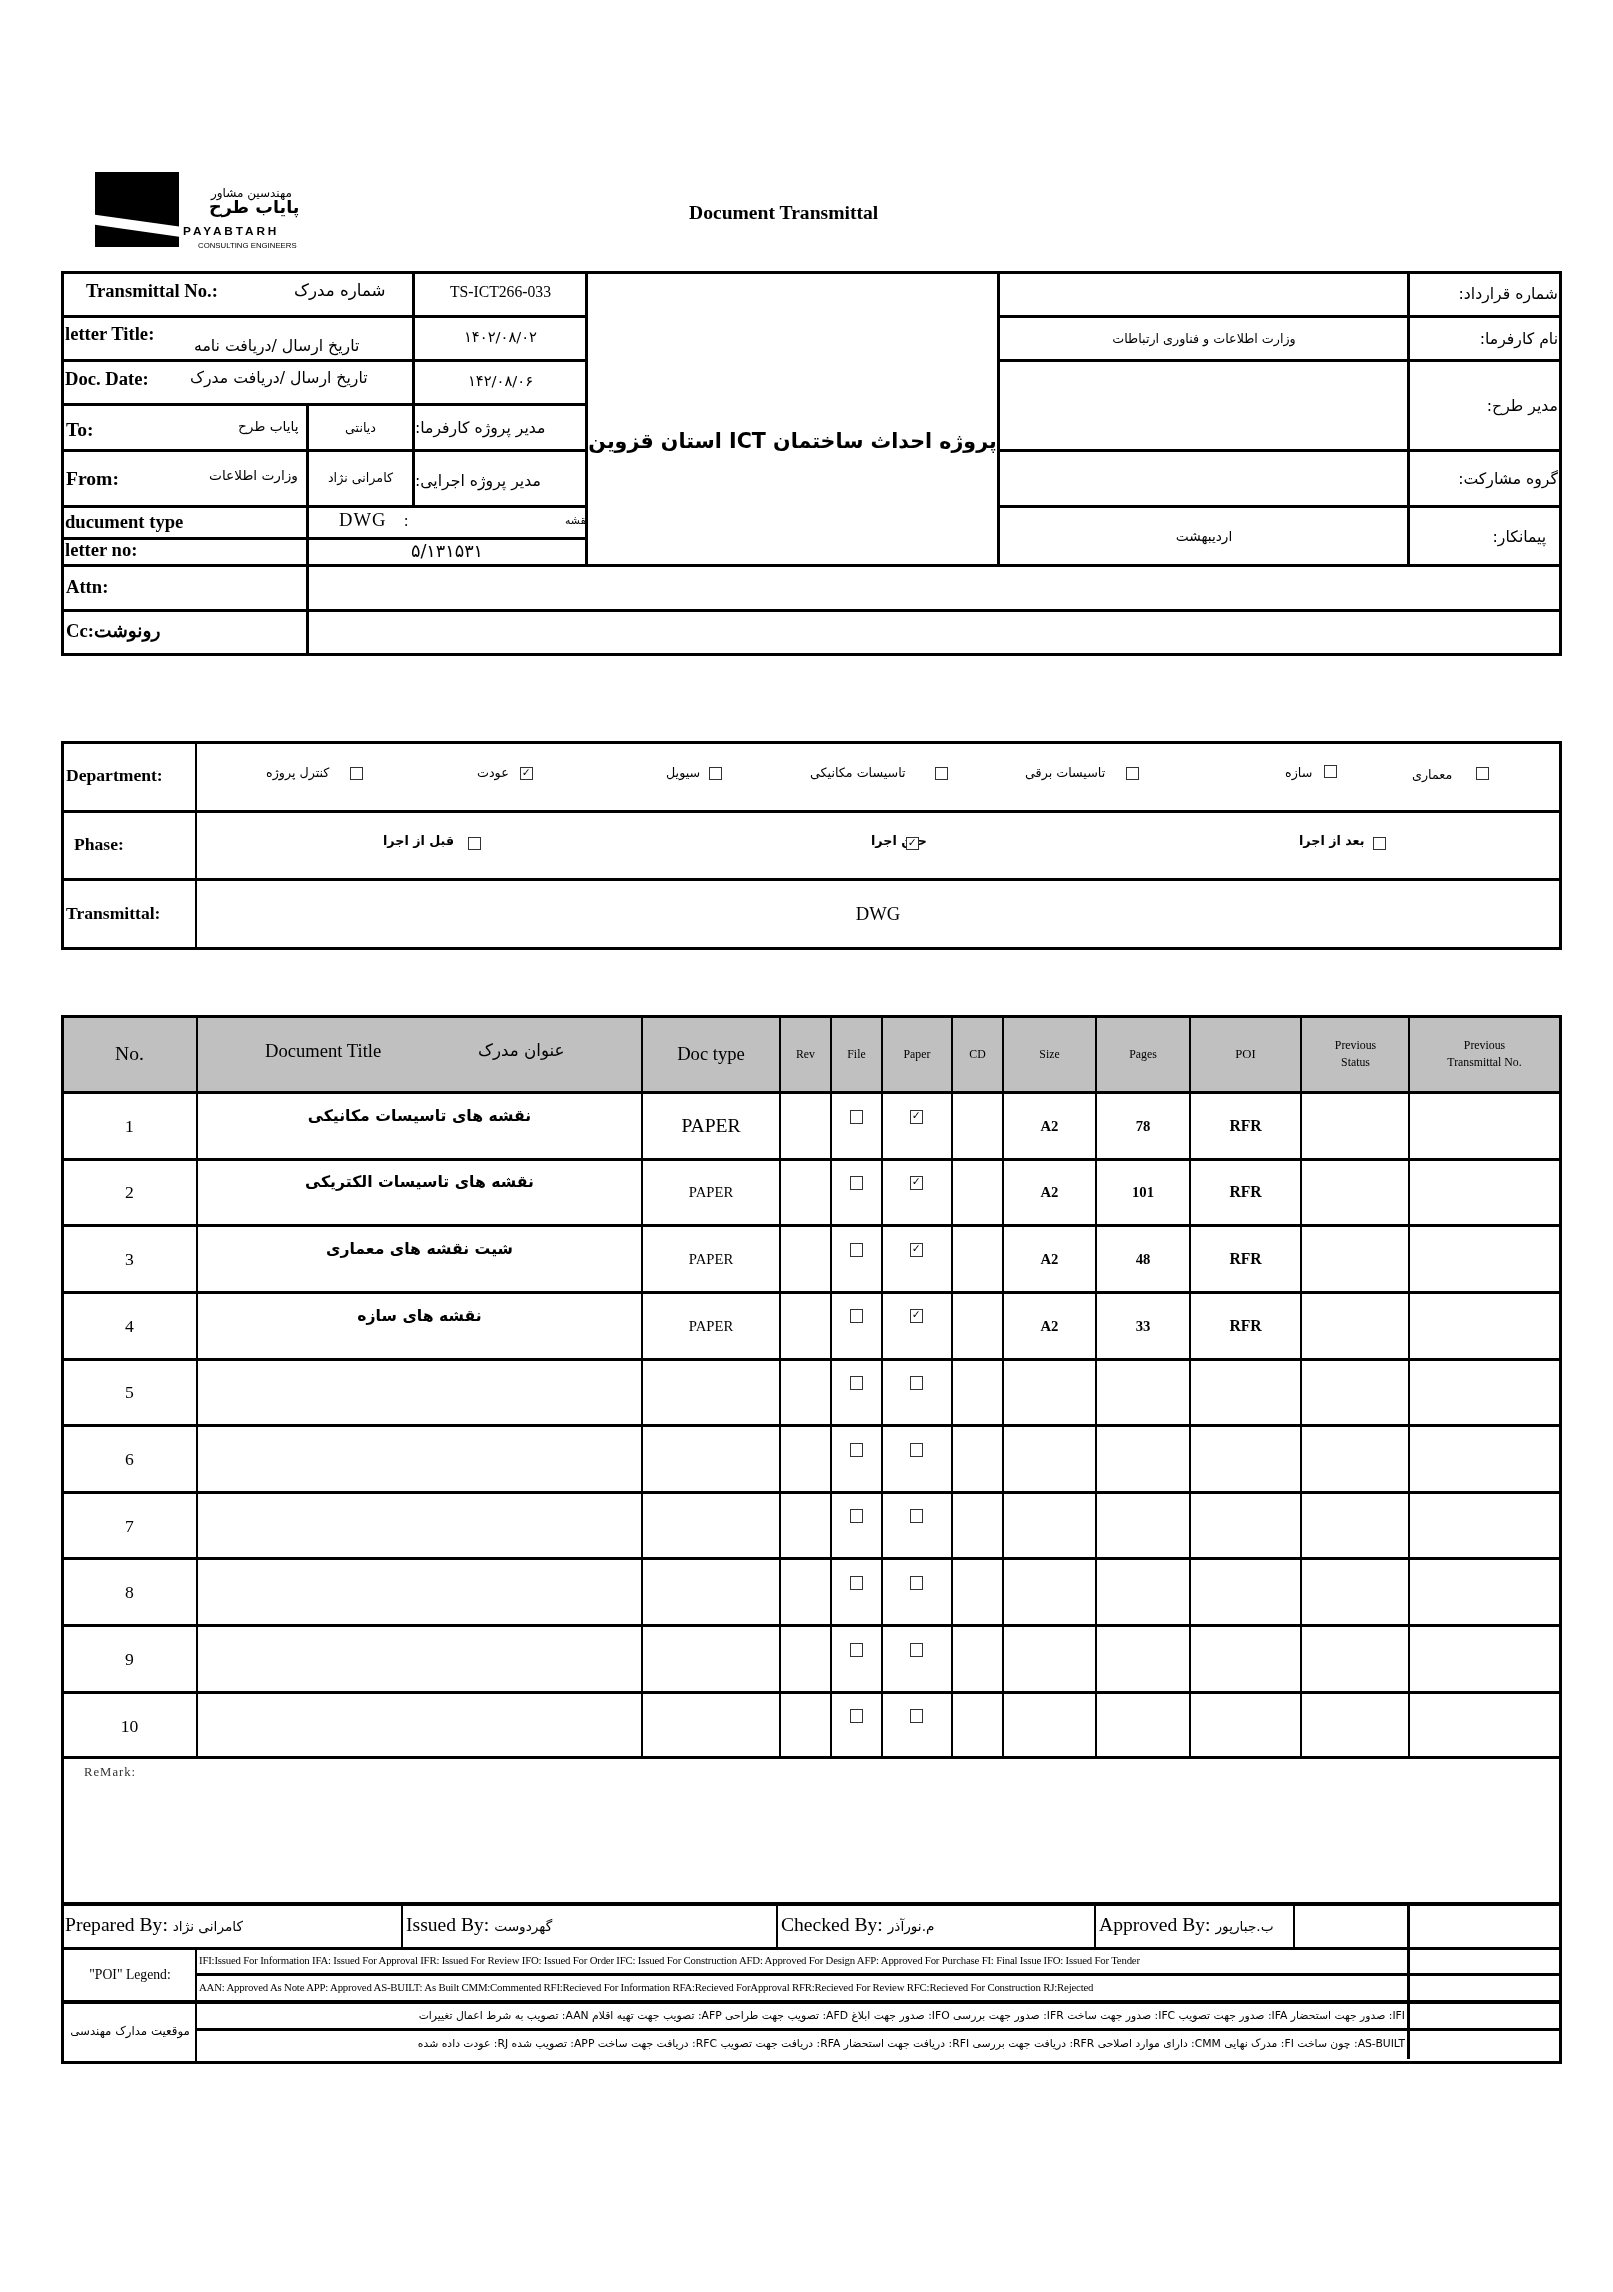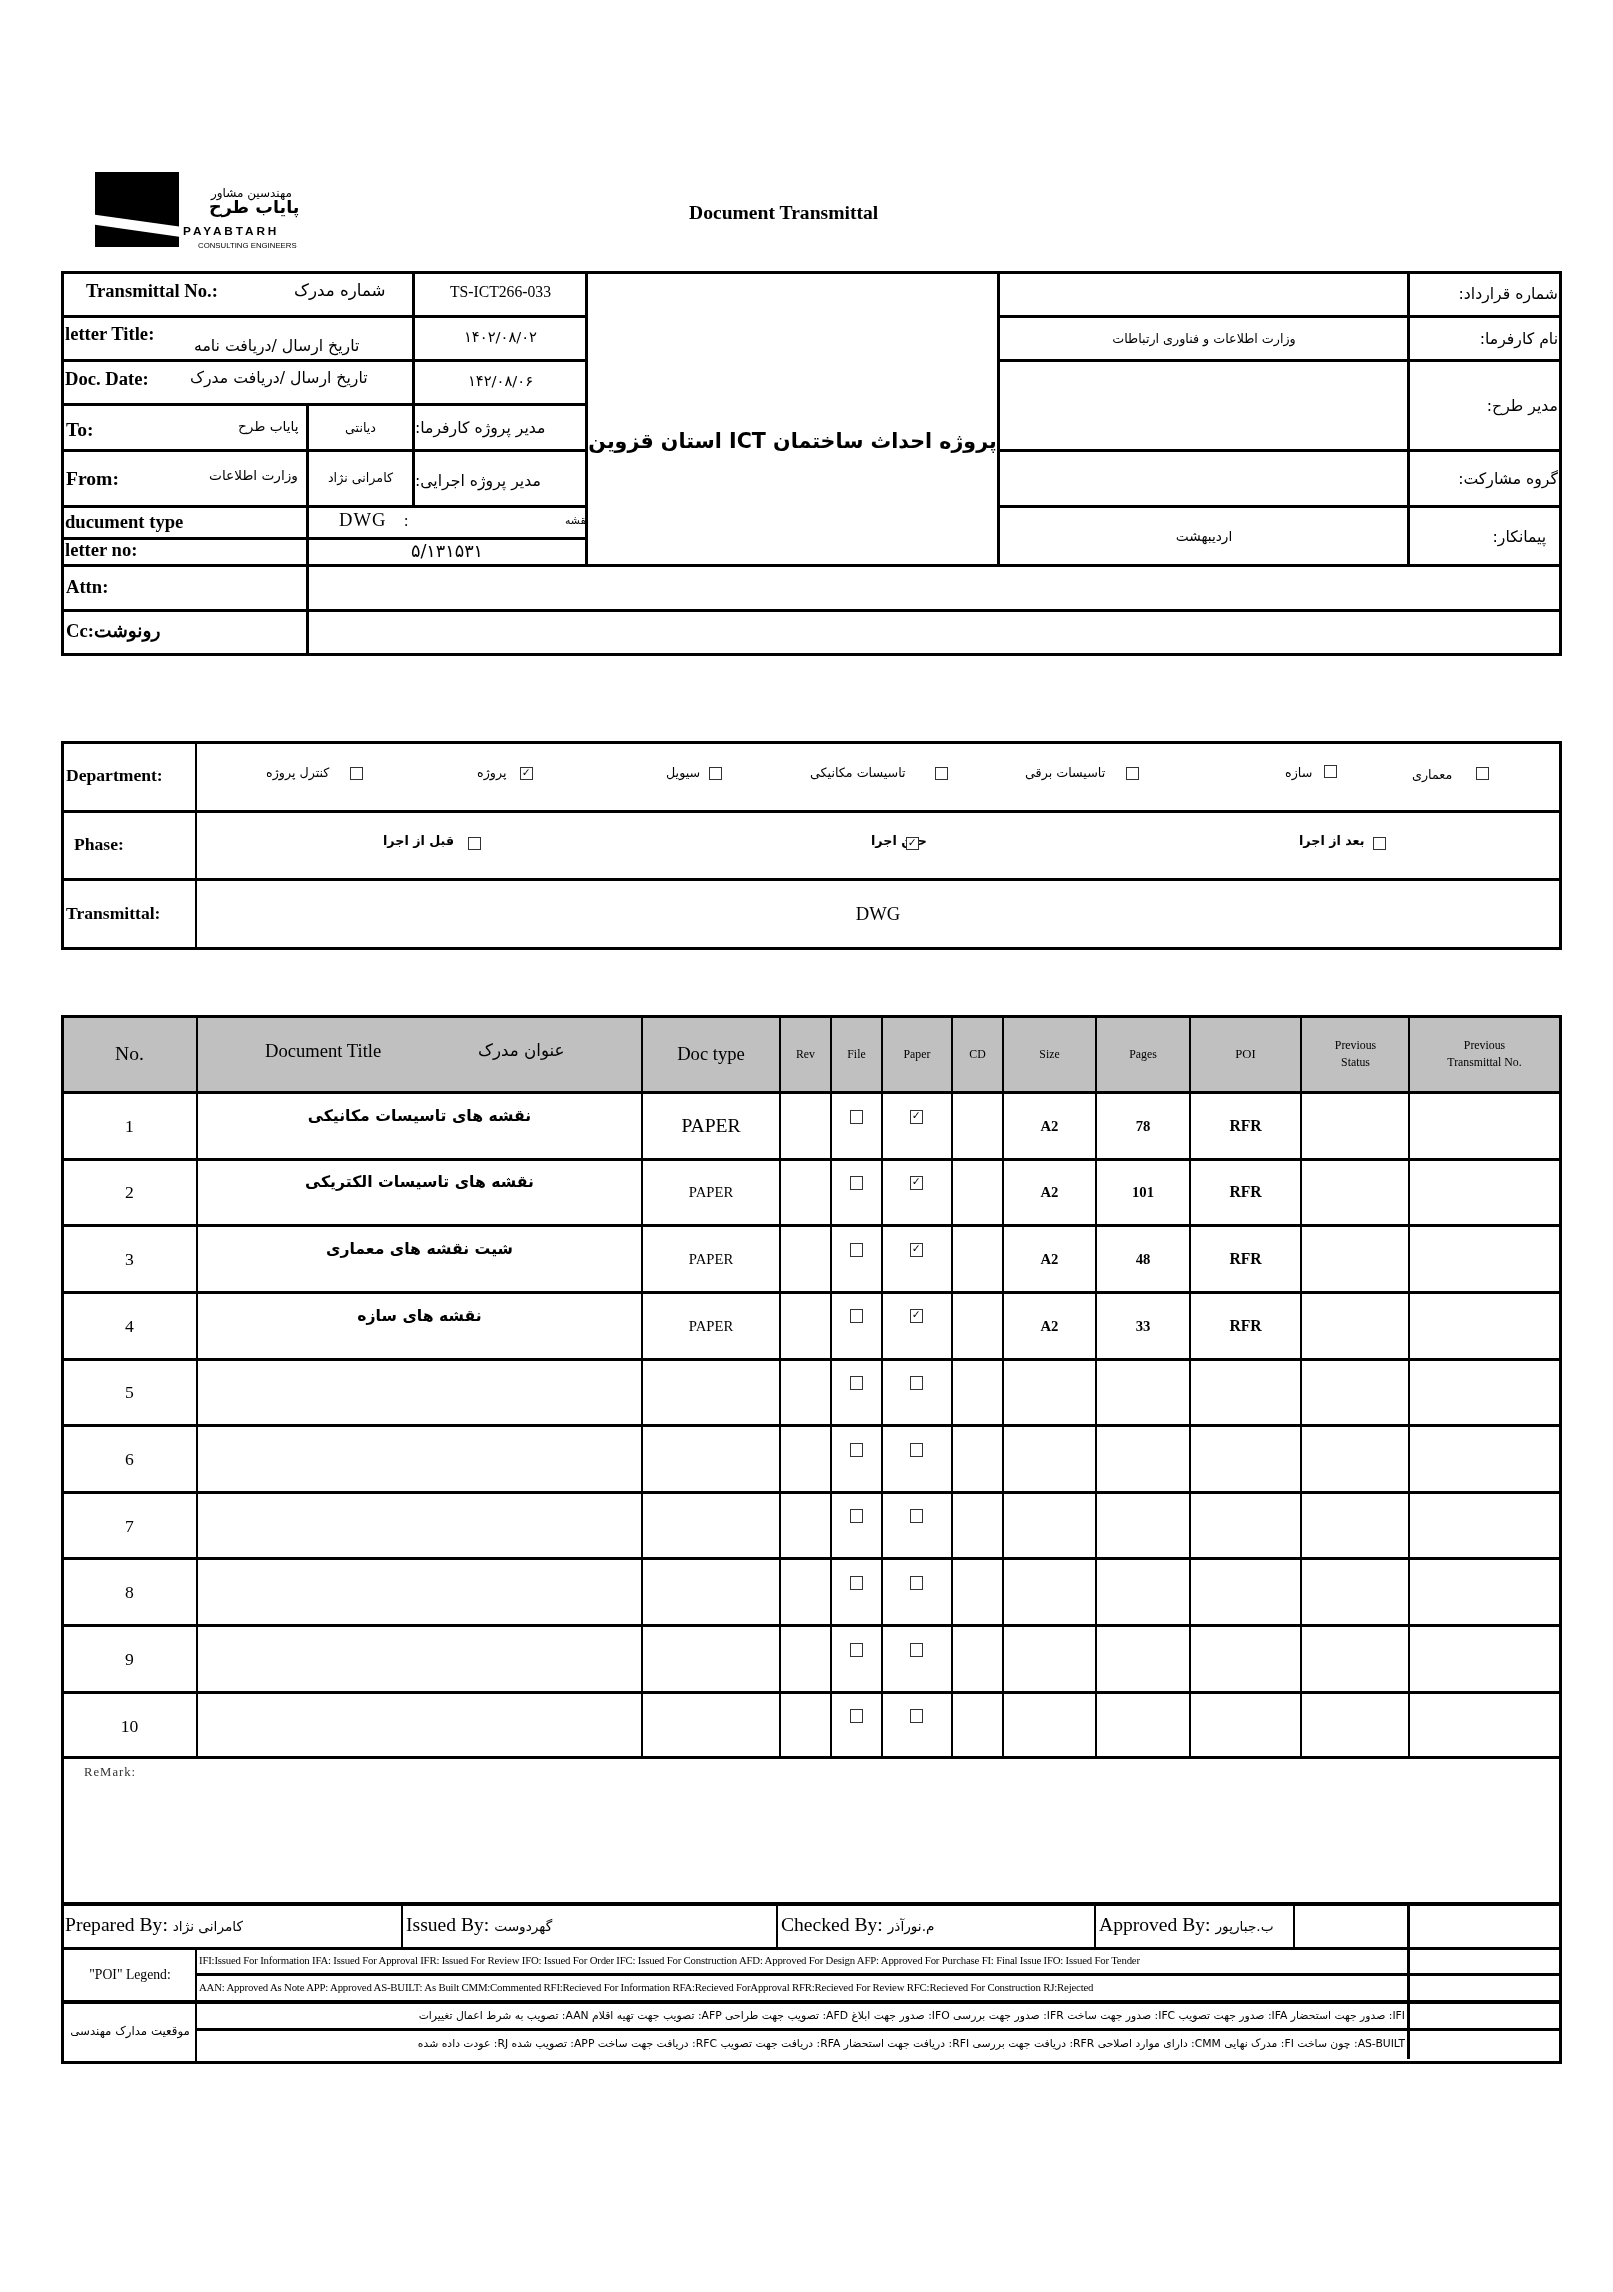--- a/index.html
+++ b/index.html
@@ -106,21 +106,21 @@
 <div class="box" style="left:61px;top:741px;width:1501px;height:209px;"></div>
 <div class="hl" style="left:61px;top:810px;width:1501px;height:2.9px;"></div>
 <div class="hl" style="left:61px;top:878px;width:1501px;height:2.9px;"></div>
 <div class="vl" style="left:195px;top:741px;width:2px;height:209px;"></div>
 
 <span class="t b" style="left:66px;top:767px;font-size:17.6px;">Department:</span>
 <div class="abs" style="left:197px;top:755px;width:1362px;height:39px;">
 
   <span class="t rtl" style="left:69px;top:11.8px;font-size:12.7px;font-family:'DejaVu Sans',sans-serif;">کنترل پروژه</span>
   <span class="cb" style="left:153px;top:11.8px;"></span>
-  <span class="t rtl" style="left:280px;top:11.8px;font-size:12.7px;font-family:'DejaVu Sans',sans-serif;">پروژه</span>
+  <span class="t rtl" style="left:280px;top:11.8px;font-size:12.7px;font-family:'DejaVu Sans',sans-serif;">عودت</span>
   <span class="cb" style="left:323px;top:11.8px;">✓</span>
   <span class="t rtl" style="left:469px;top:11.8px;font-size:12.7px;font-family:'DejaVu Sans',sans-serif;">سیویل</span>
   <span class="cb" style="left:512px;top:11.8px;"></span>
   <span class="t rtl" style="left:613px;top:11.8px;font-size:12.7px;font-family:'DejaVu Sans',sans-serif;">تاسیسات مکانیکی</span>
   <span class="cb" style="left:738px;top:11.8px;"></span>
   <span class="t rtl" style="left:828px;top:11.8px;font-size:12.7px;font-family:'DejaVu Sans',sans-serif;">تاسیسات برقی</span>
   <span class="cb" style="left:929px;top:11.8px;"></span>
   <span class="t rtl" style="left:1088px;top:11.8px;font-size:12.7px;font-family:'DejaVu Sans',sans-serif;">سازه</span>
   <span class="cb" style="left:1127px;top:9.8px;"></span>
   <span class="t rtl" style="left:1215px;top:13.7px;font-size:12.7px;font-family:'DejaVu Sans',sans-serif;">معماری</span>

